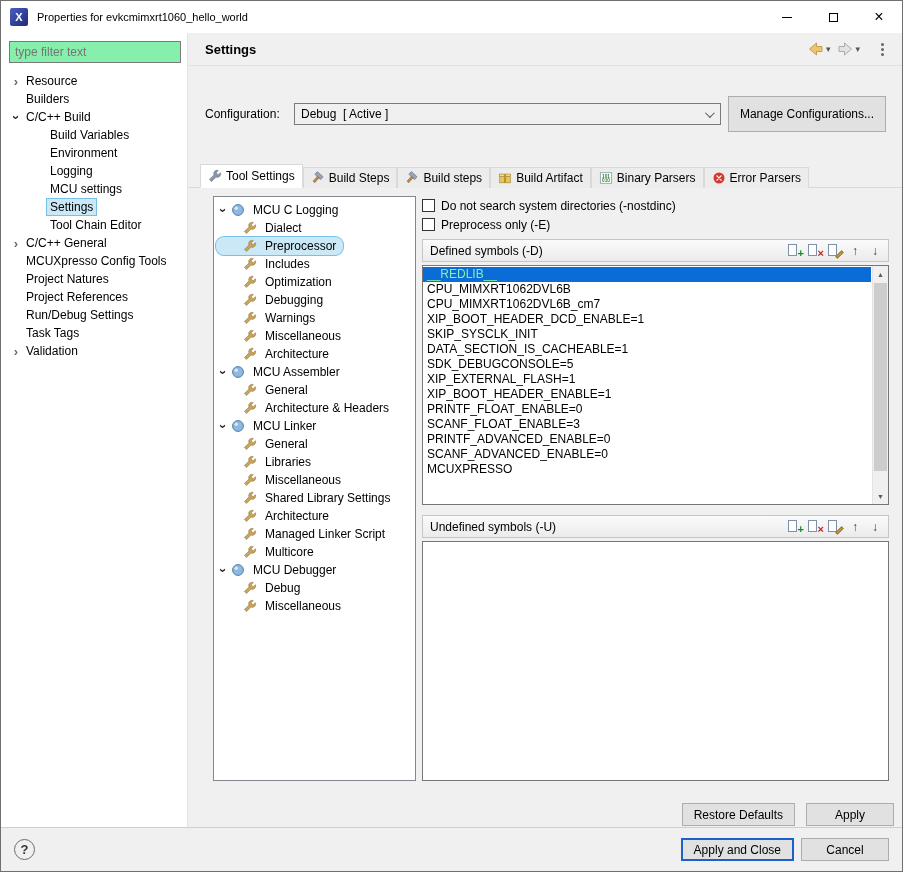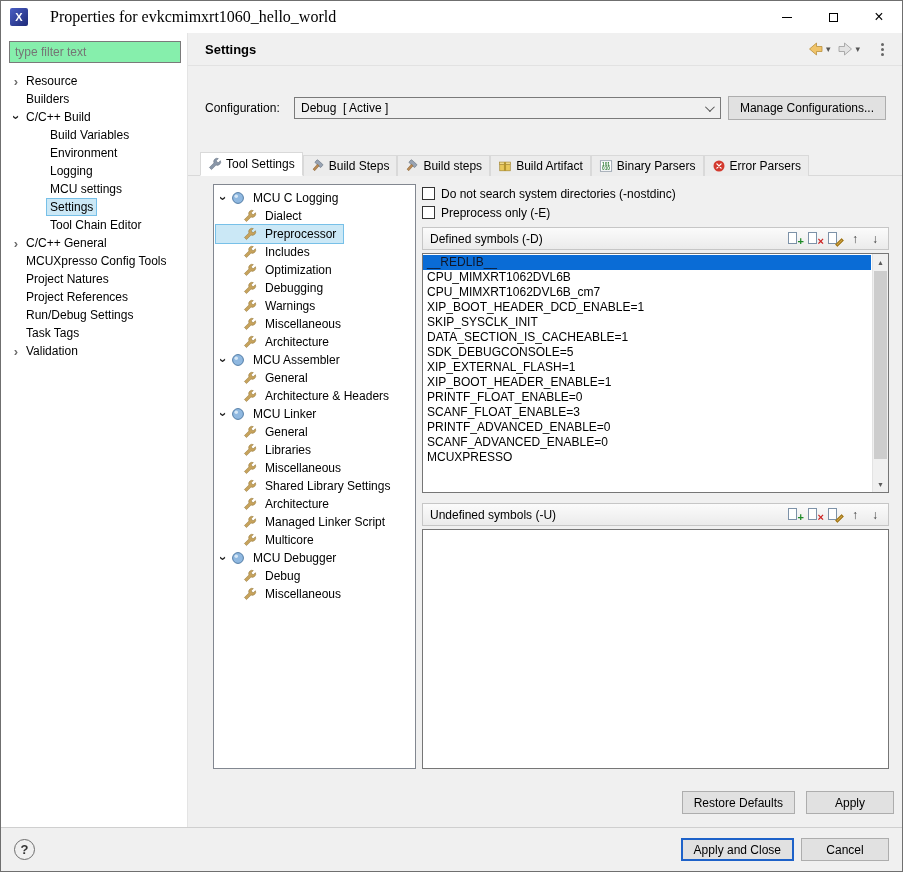--- a/index.html
+++ b/index.html
@@ -3,21 +3,21 @@
 <meta charset="utf-8">
 <style>
   *{box-sizing:border-box;margin:0;padding:0;}
   html,body{background:#9a9a9a;}
   body{font-family:"Liberation Sans","DejaVu Sans",sans-serif;font-size:12px;color:#000;}
   .window{width:903px;height:872px;background:#f0f0f0;border:1px solid #6f6f6f;display:flex;flex-direction:column;overflow:hidden;}
 
   
   .titlebar{height:32px;background:#fff;display:flex;align-items:center;padding-left:9px;flex:0 0 auto;}
   .app-icon{width:18px;height:18px;border-radius:2px;background:linear-gradient(135deg,#4a5ec4,#1e2a78);color:#fff;font-weight:bold;font-size:11px;display:flex;align-items:center;justify-content:center;flex:0 0 auto;}
-  .wtitle{margin-left:22px;font-size:16px;white-space:nowrap;font-family:Liberation Serif, serif;}
+  .wtitle{margin-left:9px;font-size:11px;white-space:nowrap;}
   .win-controls{margin-left:auto;display:flex;height:100%;}
   .wbtn{width:46px;height:100%;display:flex;align-items:center;justify-content:center;cursor:default;}
   .min-glyph{width:10px;height:1px;background:#000;display:block;}
   .max-glyph{width:9px;height:9px;border:1px solid #000;display:block;}
   .close-glyph{font-size:16px;line-height:1;}
 
   
   .wbody{flex:1;display:flex;min-height:0;}
   .sidebar{width:187px;background:#fff;border-right:1px solid #e4e4e4;padding:8px 6px 0 8px;overflow:hidden;flex:0 0 187px;}
   .filter-input{width:100%;height:22px;border:1px solid #7a7a7a;padding:2px 5px;font:inherit;background:#86efac;}
@@ -40,21 +40,21 @@
   .nav .caret{font-size:9px;color:#555;}
   .kebab{display:flex;flex-direction:column;gap:2px;margin-left:10px;padding:2px 6px;}
   .kebab i{width:3px;height:3px;background:#666;border-radius:50%;display:block;}
   .navbtn{display:flex;align-items:center;gap:2px;padding:2px 2px;}
 
   .config-row{display:flex;align-items:center;padding:30px 16px 0 17px;}
   .config-label{width:89px;flex:0 0 89px;}
   .combo{flex:1;height:22px;border:1px solid #7a7a7a;background:#f0f0f0;display:flex;align-items:center;padding:0 8px 0 6px;margin-right:7px;}
   .combo-value{white-space:pre;}
   .chev{width:7px;height:7px;border-right:1.5px solid #555;border-bottom:1.5px solid #555;transform:rotate(45deg) translateY(-2px);margin-left:auto;flex:0 0 auto;}
-  .btn{height:24px;padding:0 11px;background:#e1e1e1;border:1px solid #adadad;font:inherit;display:inline-flex;align-items:center;justify-content:center;white-space:nowrap;}
+  .btn{height:36px;padding:0 11px;background:#e1e1e1;border:1px solid #adadad;font:inherit;display:inline-flex;align-items:center;justify-content:center;white-space:nowrap;}
   .btn.small{height:23px;min-width:88px;}
   .btn.default{border:2px solid #1e62c9;}
 
   
   .tabs-row{display:flex;align-items:flex-end;margin-top:32px;padding:0 14px 0 12px;border-bottom:1px solid #d9d9d9;}
   .tab{display:flex;align-items:center;gap:4px;height:21px;padding:0 7px;border:1px solid #d9d9d9;border-bottom:none;background:#ececec;margin-bottom:-1px;white-space:nowrap;}
   .tab.active{background:#fff;height:24px;border-bottom:1px solid #fff;}
   .tab svg{display:none;width:14px;height:14px;flex:0 0 auto;}
   .tab.icon-wrench  .svg-wrench{display:block;}
   .tab.icon-hammer  .svg-hammer{display:block;}
@@ -63,21 +63,21 @@
   .tab.icon-error   .svg-error{display:block;}
 
   
   .tab-content{display:flex;gap:6px;padding:8px 13px 0 25px;height:593px;flex:0 0 auto;}
   .tool-panel{width:203px;flex:0 0 203px;background:#fff;border:1px solid #828790;padding:4px 2px;overflow:hidden;}
   .tool-panel .level-1{padding-left:26px;}
   .ti{width:16px;height:14px;flex:0 0 16px;margin-right:4px;display:inline-flex;align-items:center;justify-content:center;}
   .ti svg{display:none;width:14px;height:14px;}
   .icon-group  .ti .svg-group{display:block;}
   .icon-wrench .ti .svg-goldwrench{display:block;}
-  .tool-panel .selected{background:#cbe8f6;box-shadow:0 0 0 1px #77c0e8;}
+  .tool-panel .selected{background:#cbe8f6;box-shadow:0 0 0 1px #77c0e8;border-radius:8px;}
 
   .right-panel{flex:1;display:flex;flex-direction:column;min-width:0;}
   .chk-row{display:flex;align-items:center;height:19px;gap:6px;}
   .checkbox{width:13px;height:13px;border:1px solid #333;background:#fff;flex:0 0 13px;}
 
   .group{display:flex;flex-direction:column;}
   .group.defined{margin-top:5px;}
   .group.undefined{margin-top:10px;flex:1;min-height:0;border-radius:26px;}
   .group-header{height:23px;border:1px solid #c6c6c6;background:linear-gradient(#fbfbfb,#ebebeb);display:flex;align-items:center;padding:0 3px 0 7px;flex:0 0 auto;}
   .group-icons{margin-left:auto;display:flex;align-items:center;}
@@ -85,21 +85,21 @@
   .doc{position:absolute;left:3px;top:2px;width:9px;height:12px;background:#fff;border:1px solid #7d92a8;}
   .ov{position:absolute;right:1px;bottom:1px;font-size:11px;font-weight:bold;line-height:1;}
   .ov.plus{color:#1d8a27;}
   .ov.del{color:#cc2222;}
   .pencil{position:absolute;right:1px;bottom:4px;width:9px;height:3px;background:#d8a83e;border:1px solid #9a7420;transform:rotate(-45deg);}
   .arr{position:absolute;left:0;right:0;top:1px;text-align:center;font-size:12px;font-weight:bold;color:#3a3a3a;line-height:16px;}
 
   .sym-list{position:relative;border:1px solid #767676;background:#fff;height:240px;margin-top:3px;flex:0 0 auto;}
   .sym-rows{height:100%;margin-right:17px;overflow:hidden;padding-top:1px;}
   .sym-row{height:15px;line-height:15px;padding-left:4px;white-space:nowrap;overflow:hidden;}
-  .sym-row.selected{background:#0a6cd6;color:#0f172a;}
+  .sym-row.selected{background:#0a6cd6;color:#86efac;}
   .vscroll{position:absolute;top:0;right:0;bottom:0;width:16px;background:#f0f0f0;border-left:1px solid #e3e3e3;}
   .vs-btn{height:16px;display:flex;align-items:center;justify-content:center;font-size:7px;color:#5a5a5a;}
   .vs-btn.down{position:absolute;bottom:0;left:0;right:0;}
   .vs-thumb{position:absolute;top:17px;left:1px;right:1px;height:188px;background:#cdcdcd;}
   .empty-list{border:1px solid #767676;background:#fff;margin-top:3px;flex:1;}
 
   .defaults-row{display:flex;justify-content:flex-end;gap:11px;margin:22px 8px 0 0;}
 
   
   .bottom-bar{flex:0 0 44px;border-top:1px solid #cfcfcf;display:flex;align-items:center;padding:0 13px;gap:7px;background:#f0f0f0;}

